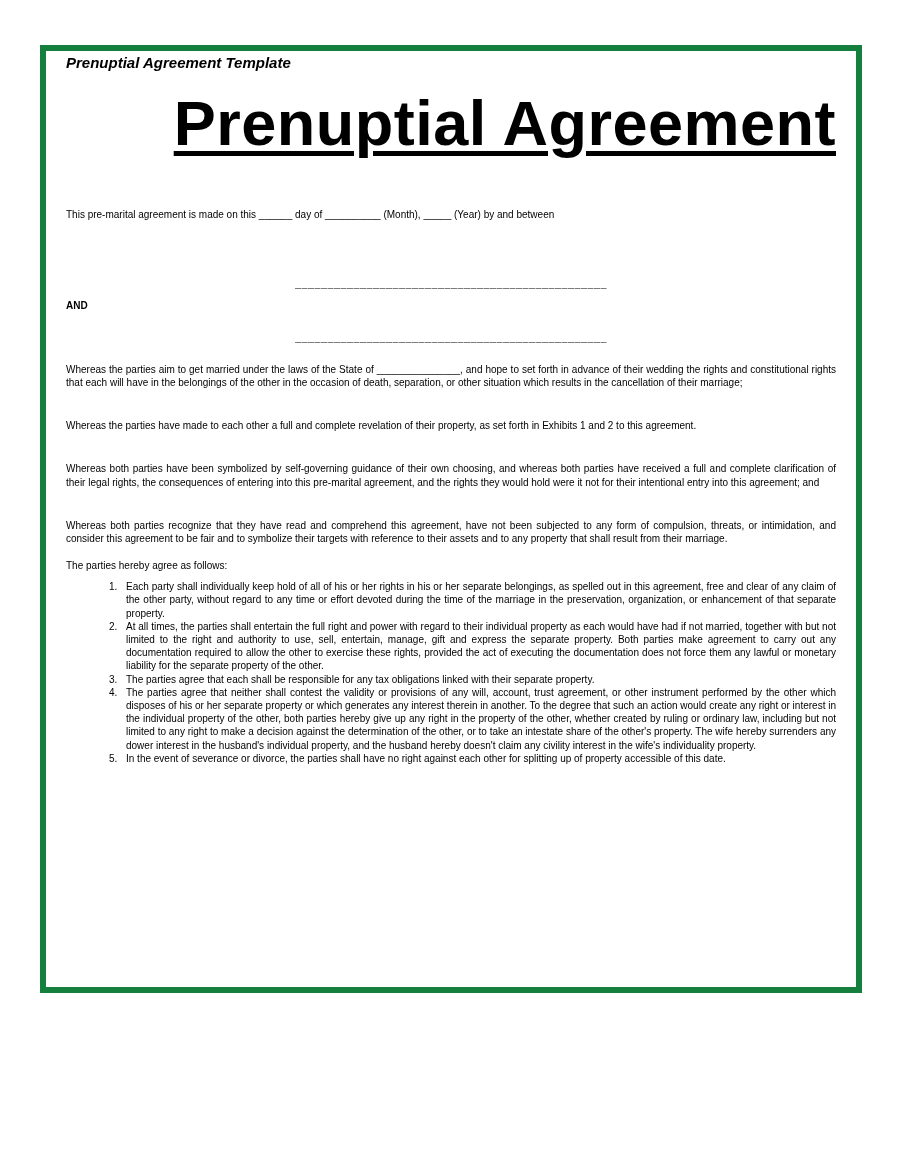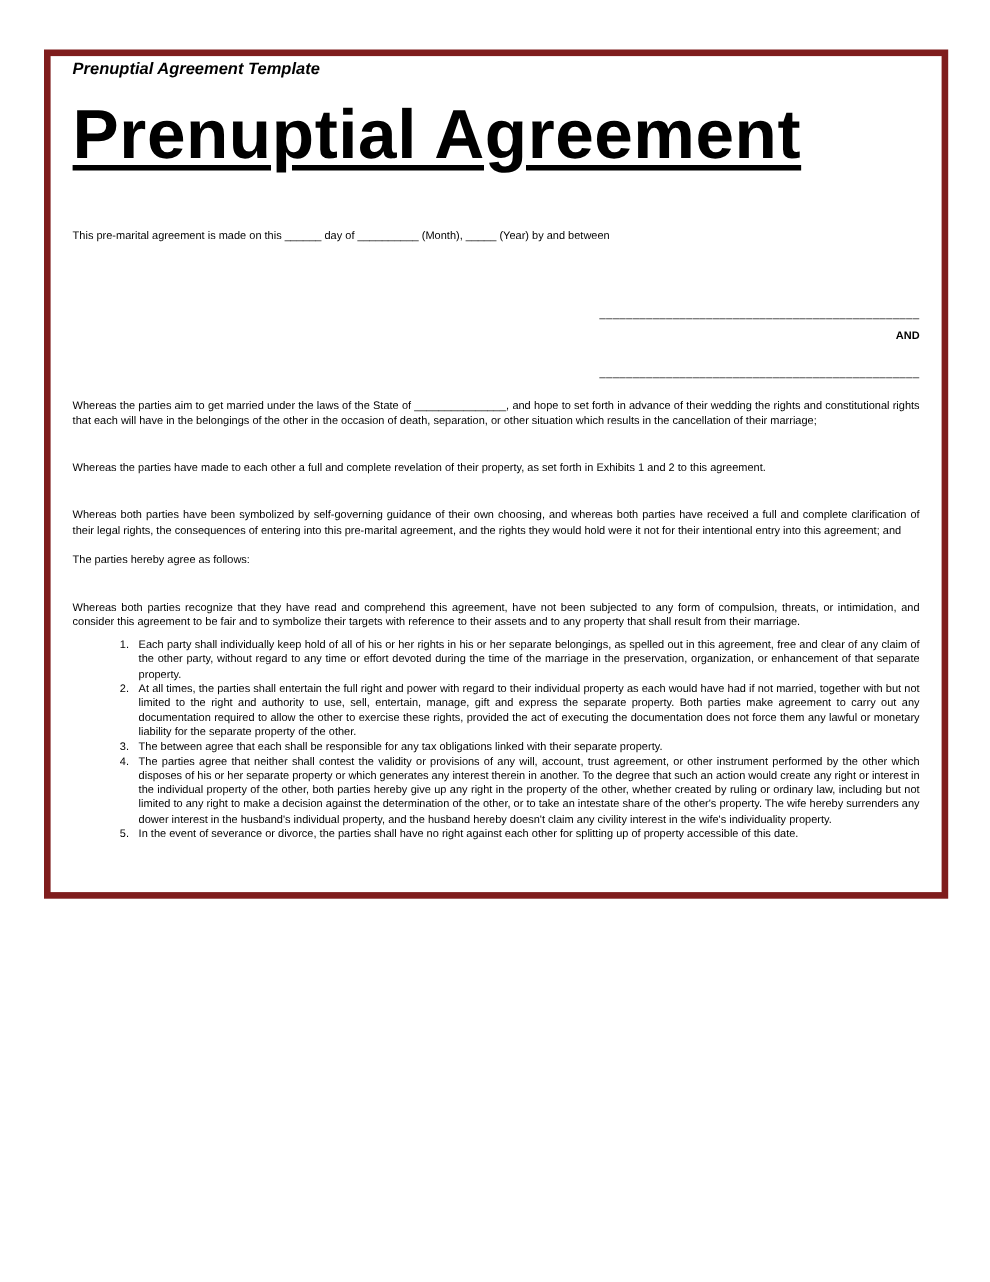--- a/index.html
+++ b/index.html
@@ -9,60 +9,61 @@
     height: 1165px;
     position: relative;
     font-family: "Liberation Sans", sans-serif;
     color: #000;
   }
   .frame {
     position: absolute;
     left: 40px;
     top: 45px;
     width: 822px;
-    height: 772px;
-    border: 6px solid #7f1d1d;
+    height: 948px;
+    border: 6px solid #15803d;
     padding: 3px 20px 0 20px;
     overflow: hidden;
   }
   .header-label {
     font-size: 15px;
     font-weight: bold;
     font-style: italic;
     line-height: 1.25;
   }
   .title {
     margin-top: 16px;
-    text-align: left;
+    text-align: right;
     font-size: 63px;
     font-weight: bold;
     letter-spacing: 0.5px;
     text-decoration: underline;
     text-decoration-thickness: 5px;
     text-underline-offset: 6px;
     line-height: 1.1;
     white-space: nowrap;
   }
   .body-text {
     font-size: 10px;
     line-height: 1.32;
   }
   .opening {
     margin-top: 50px;
     text-align: justify;
   }
   .party-line {
-    text-align: right;
+    text-align: center;
     letter-spacing: 0.5px;
+    font-family: Liberation Mono, monospace;
   }
   .party-line-1 { margin-top: 58px; }
   .party-line-2 { margin-top: 20px; }
   .and-label {
     margin-top: 7px;
-    text-align: right;
+    text-align: left;
     font-weight: bold;
   }
   .para {
     text-align: justify;
     margin-top: 30px;
   }
   .first-recital { margin-top: 17px; }
   .lead-in {
     margin-top: 14px;
     text-align: left;
@@ -93,25 +94,25 @@
   <div class="body-text and-label">AND</div>
 
   <div class="body-text party-line party-line-2">________________________________________________</div>
 
   <p class="body-text para first-recital">Whereas the parties aim to get married under the laws of the State of _______________, and hope to set forth in advance of their wedding the rights and constitutional rights that each will have in the belongings of the other in the occasion of death, separation, or other situation which results in the cancellation of their marriage;</p>
 
   <p class="body-text para">Whereas the parties have made to each other a full and complete revelation of their property, as set forth in Exhibits 1 and 2 to this agreement.</p>
 
   <p class="body-text para">Whereas both parties have been symbolized by self-governing guidance of their own choosing, and whereas both parties have received a full and complete clarification of their legal rights, the consequences of entering into this pre-marital agreement, and the rights they would hold were it not for their intentional entry into this agreement; and</p>
 
+  <p class="body-text para">Whereas both parties recognize that they have read and comprehend this agreement, have not been subjected to any form of compulsion, threats, or intimidation, and consider this agreement to be fair and to symbolize their targets with reference to their assets and to any property that shall result from their marriage.</p>
+
   <p class="body-text para lead-in">The parties hereby agree as follows:</p>
-
-  <p class="body-text para">Whereas both parties recognize that they have read and comprehend this agreement, have not been subjected to any form of compulsion, threats, or intimidation, and consider this agreement to be fair and to symbolize their targets with reference to their assets and to any property that shall result from their marriage.</p>
 
   <ol class="body-text terms">
     <li>Each party shall individually keep hold of all of his or her rights in his or her separate belongings, as spelled out in this agreement, free and clear of any claim of the other party, without regard to any time or effort devoted during the time of the marriage in the preservation, organization, or enhancement of that separate property.</li>
     <li>At all times, the parties shall entertain the full right and power with regard to their individual property as each would have had if not married, together with but not limited to the right and authority to use, sell, entertain, manage, gift and express the separate property. Both parties make agreement to carry out any documentation required to allow the other to exercise these rights, provided the act of executing the documentation does not force them any lawful or monetary liability for the separate property of the other.</li>
-    <li>The between agree that each shall be responsible for any tax obligations linked with their separate property.</li>
+    <li>The parties agree that each shall be responsible for any tax obligations linked with their separate property.</li>
     <li>The parties agree that neither shall contest the validity or provisions of any will, account, trust agreement, or other instrument performed by the other which disposes of his or her separate property or which generates any interest therein in another. To the degree that such an action would create any right or interest in the individual property of the other, both parties hereby give up any right in the property of the other, whether created by ruling or ordinary law, including but not limited to any right to make a decision against the determination of the other, or to take an intestate share of the other's property. The wife hereby surrenders any dower interest in the husband's individual property, and the husband hereby doesn't claim any civility interest in the wife's individuality property.</li>
     <li>In the event of severance or divorce, the parties shall have no right against each other for splitting up of property accessible of this date.</li>
   </ol>
 
 </div>
 
 </body></html>

